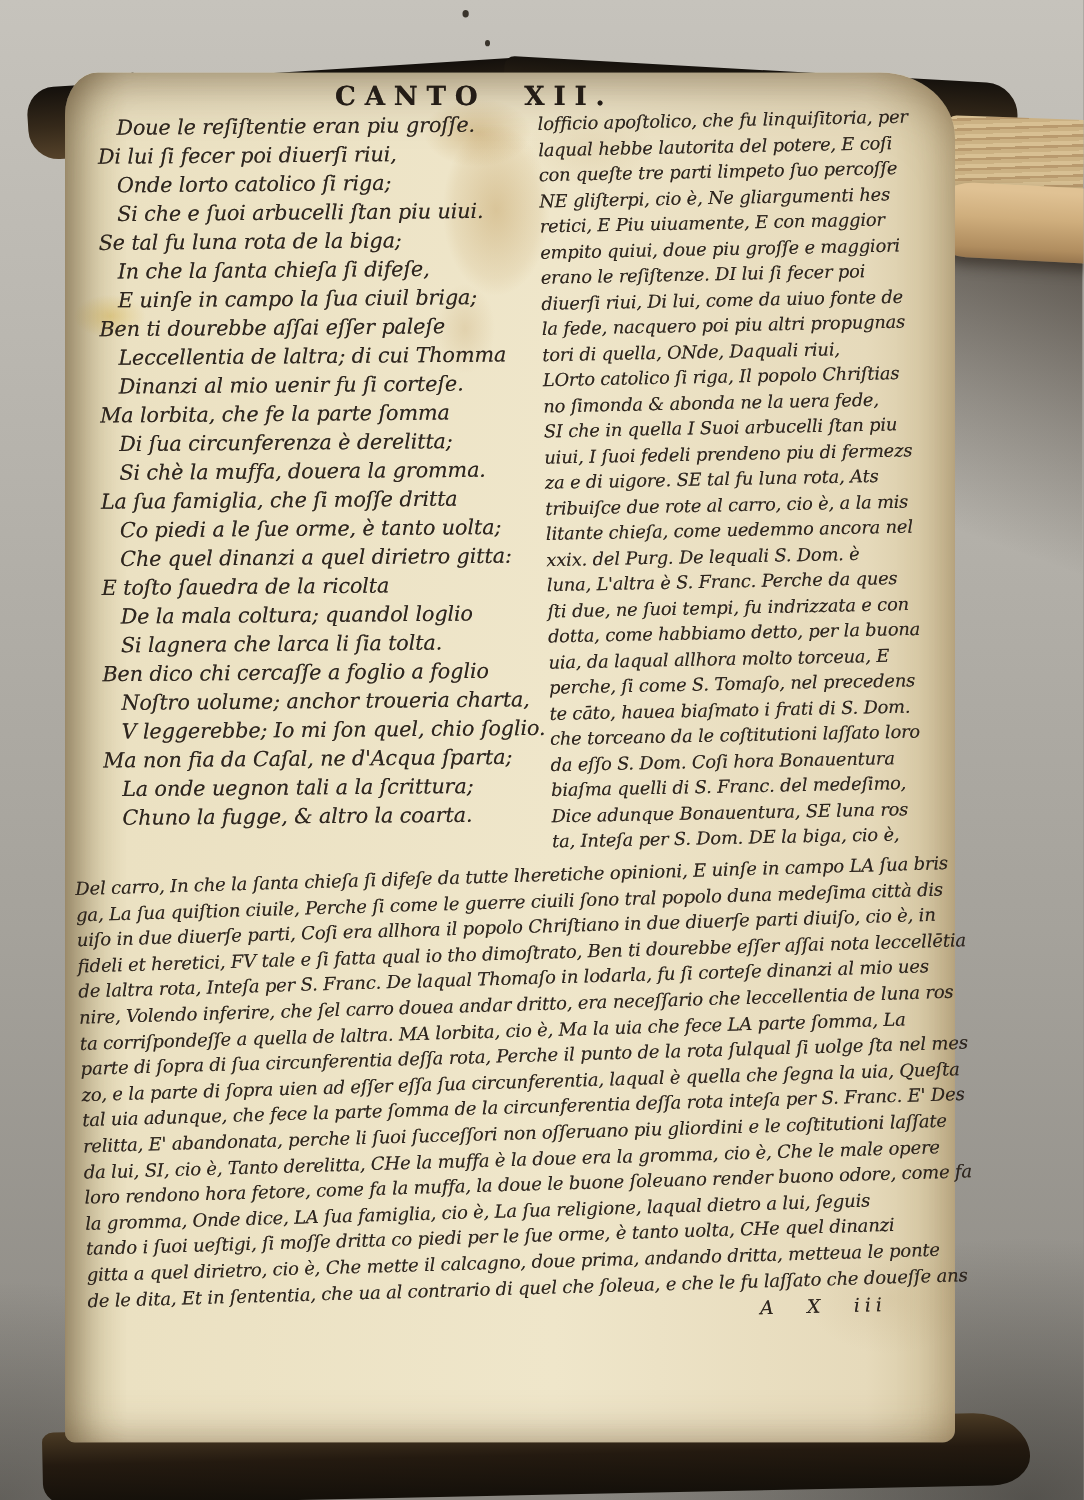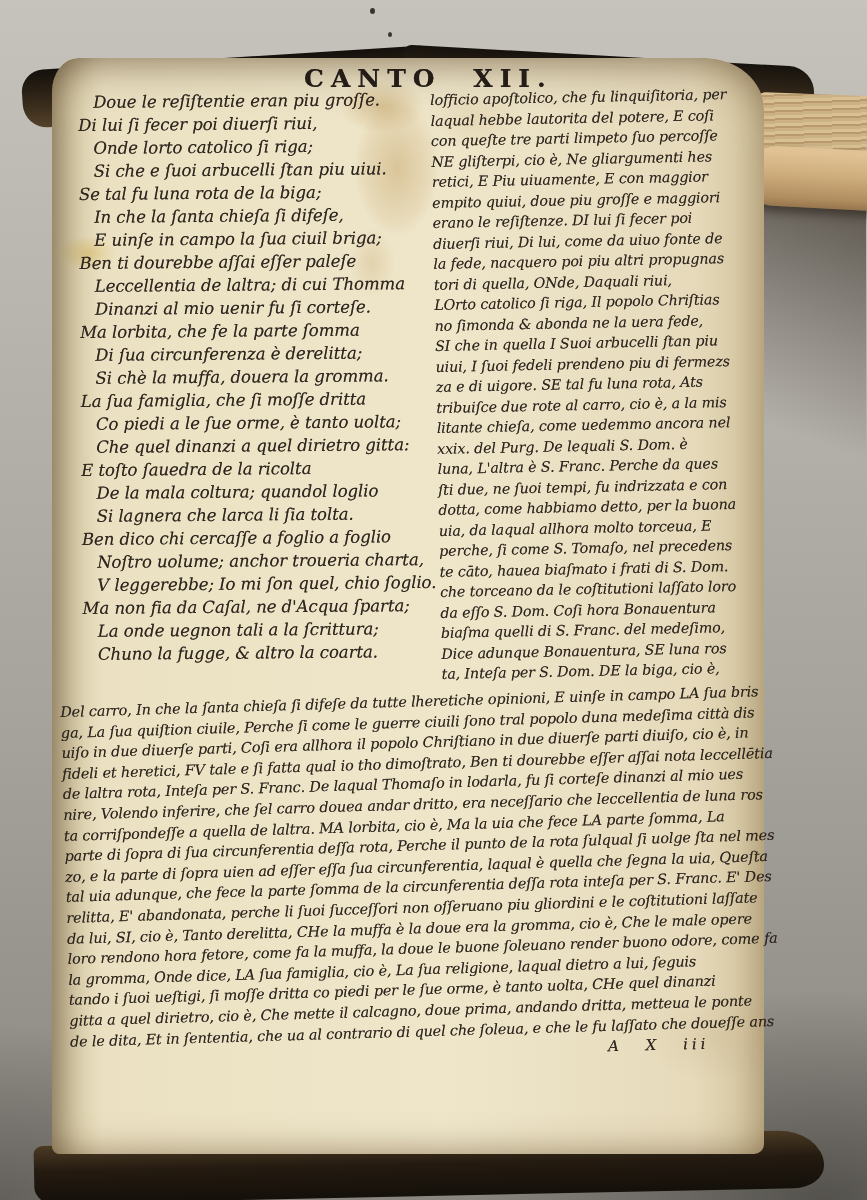--- a/index.html
+++ b/index.html
@@ -60,22 +60,22 @@
     border-radius:26px 60px 10px 8px / 34px 52px 10px 8px;
     box-shadow:
       inset 26px 0 34px -18px rgba(74,56,34,.55),
       inset -28px 0 38px -24px rgba(120,92,54,.38),
       inset 0 34px 44px -26px rgba(92,70,42,.5),
       inset 0 -26px 36px -24px rgba(112,86,52,.42);
     color:#2d251e;
   }
   .header{
     position:absolute;left:216px;top:6px;
-    font-size:25px;font-weight:700;letter-spacing:7px;word-spacing:16px;
-    color:#241d17;text-shadow:0 0 .5px rgba(36,29,23,.65);margin-left:36px;
+    font-size:21px;font-weight:700;letter-spacing:7px;word-spacing:16px;
+    color:#241d17;text-shadow:0 0 .5px rgba(36,29,23,.65);
   }
   .col{position:absolute;font-style:italic;}
   .verse{left:26px;top:33px;width:372px;font-size:16.6px;line-height:23px;
     transform:rotate(-.5deg);transform-origin:0 0;letter-spacing:-.1px;}
   .comm{left:378px;top:32px;width:312px;font-size:14.2px;line-height:20.5px;
     transform:rotate(-1.15deg);transform-origin:0 0;letter-spacing:-.1px;}
   .gloss{left:8px;top:644px;width:750px;font-size:14.4px;line-height:20.6px;
     transform:rotate(-1.7deg);transform-origin:0 0;letter-spacing:-.15px;}
   .line{white-space:nowrap;text-shadow:0 0 .4px rgba(45,37,30,.55);}
   .indent{padding-left:15px;}

